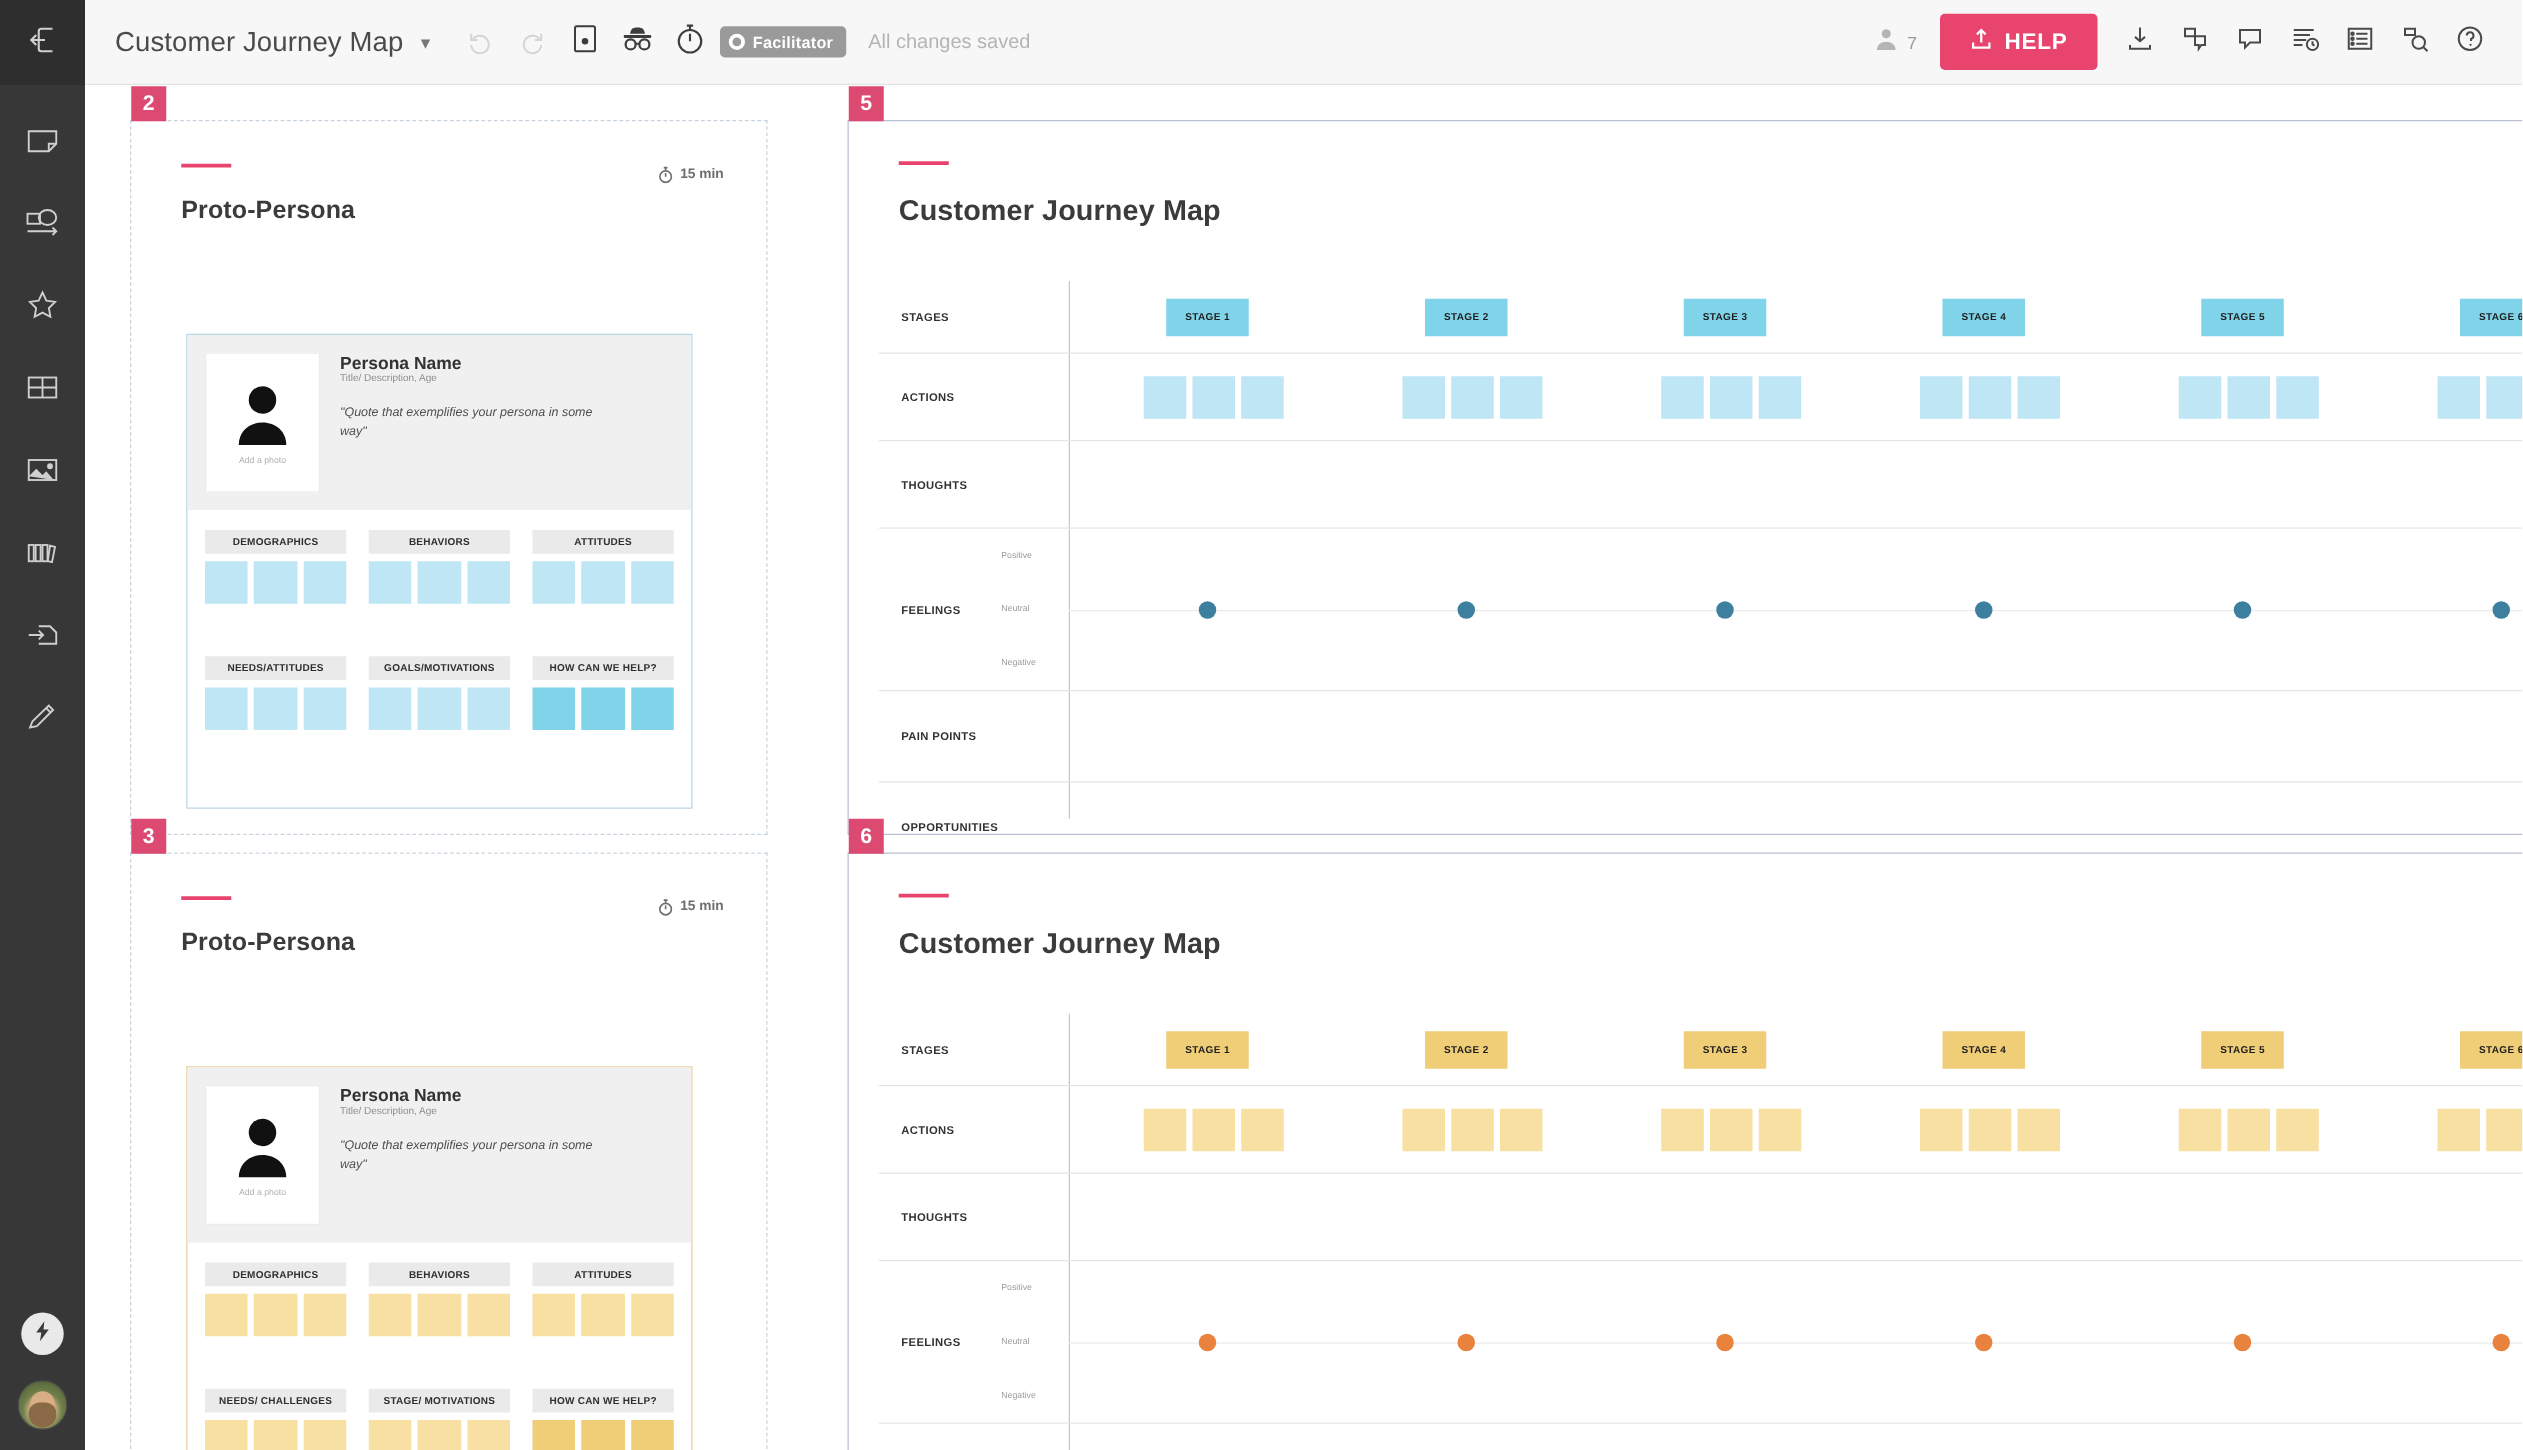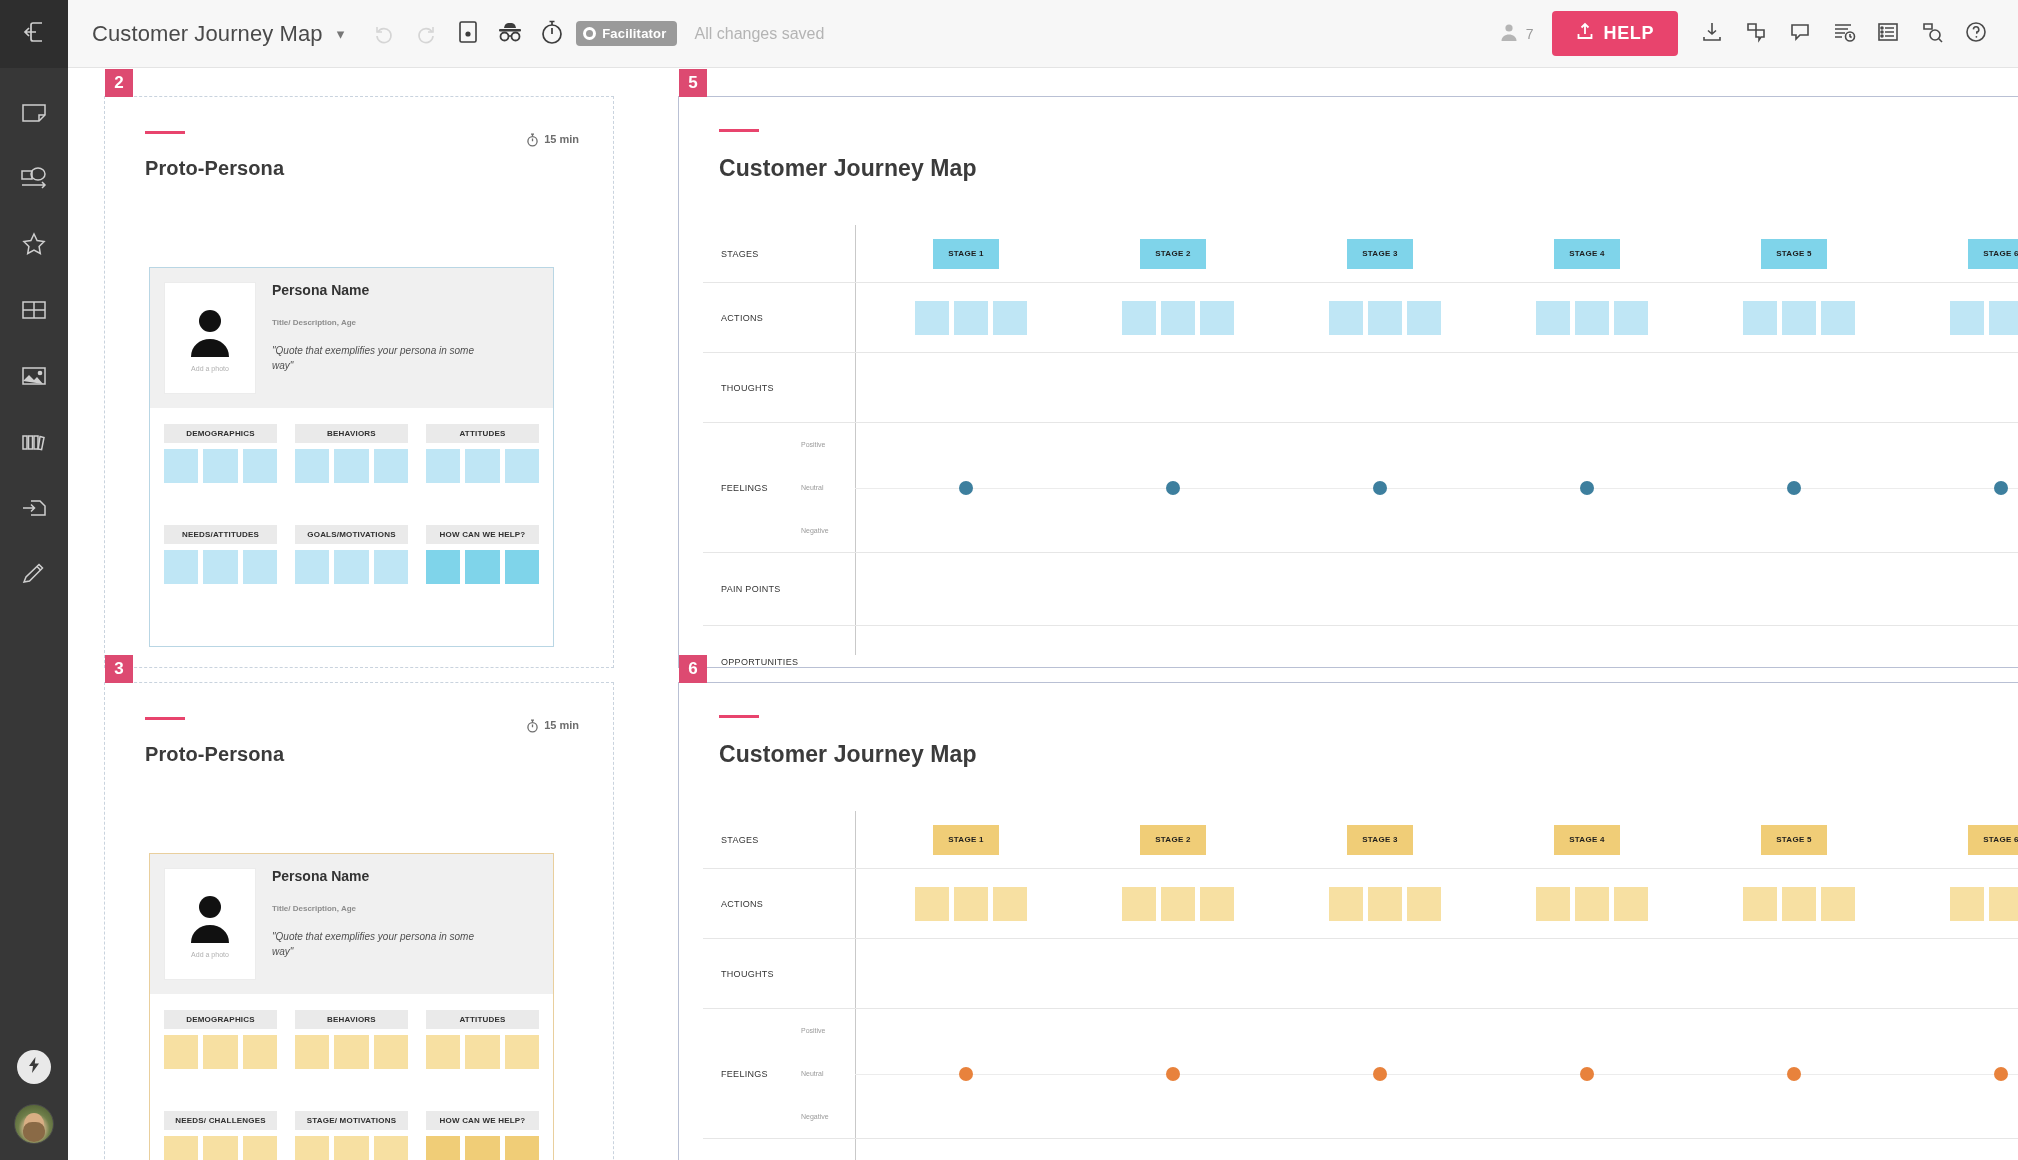--- a/index.html
+++ b/index.html
@@ -107,21 +107,21 @@
   .persona-card.blue { border: 1px solid #b9d6e4; }
   .persona-card.gold { border: 1px solid #e9cf9d; }
   .persona-head { background: #f0f0f0; display: flex; padding: 14px; gap: 16px; }
   .photo-box {
     width: 92px; height: 112px; background: #fff;
     display: flex; flex-direction: column; align-items: center; justify-content: center;
     gap: 4px; border: 1px solid #ececec;
   }
   .photo-label { font-size: 7px; color: #b0b0b0; }
   .p-name { font-size: 14px; font-weight: 700; color: #333; }
-  .p-sub { font-size: 8px; color: #8d8d8d; margin-top: 20px; font-weight: bold; }
+  .p-sub { font-size: 8px; color: #8d8d8d; margin-top: 0; }
   .p-quote { font-size: 10px; font-style: italic; color: #4f4f4f; margin-top: 16px; line-height: 1.5; max-width: 215px; }
   .persona-body { padding: 16px 14px 20px; }
   .sect-row { display: flex; gap: 18px; }
   .sect { flex: 1; }
   .sect-hdr {
     background: #eaeaea; color: #2f2f2f; font-size: 8px; font-weight: 700;
     text-align: center; padding: 5px 0; letter-spacing: .2px;
   }
   .sect-notes { display: flex; gap: 5px; margin-top: 6px; }
   .note { flex: 1; height: 34px; }
@@ -129,21 +129,21 @@
   .note.blue-dk { background: #7fd4ea; }
   .note.gold { background: #f7e0a2; }
   .note.gold-dk { background: #f0cd77; }
 
   
   .jm { position: absolute; }
   .jm-row { position: relative; border-bottom: 1px solid #e6e6e6; }
   .jm-row:last-child { border-bottom: none; }
   .jm-label {
     position: absolute; left: 18px; top: 50%; transform: translateY(-50%);
-    font-size: 9px; font-weight: 400; color: #333; letter-spacing: .3px; text-align: right;
+    font-size: 9px; font-weight: 700; color: #333; letter-spacing: .3px; text-align: right;
   }
   .jm-divider { position: absolute; left: 152px; top: 0; bottom: 0; width: 1px; background: #c9c9c9; }
   .stage-chip {
     position: absolute; top: 50%; transform: translateY(-50%);
     width: 66px; height: 30px; display: flex; align-items: center; justify-content: center;
     font-size: 8px; font-weight: 700; color: #1d1d1d; letter-spacing: .3px;
   }
   .stage-chip.blue { background: #7fd4ea; }
   .stage-chip.gold { background: #f0cd77; }
   .act-group { position: absolute; top: 50%; transform: translateY(-50%); display: flex; gap: 5px; }

